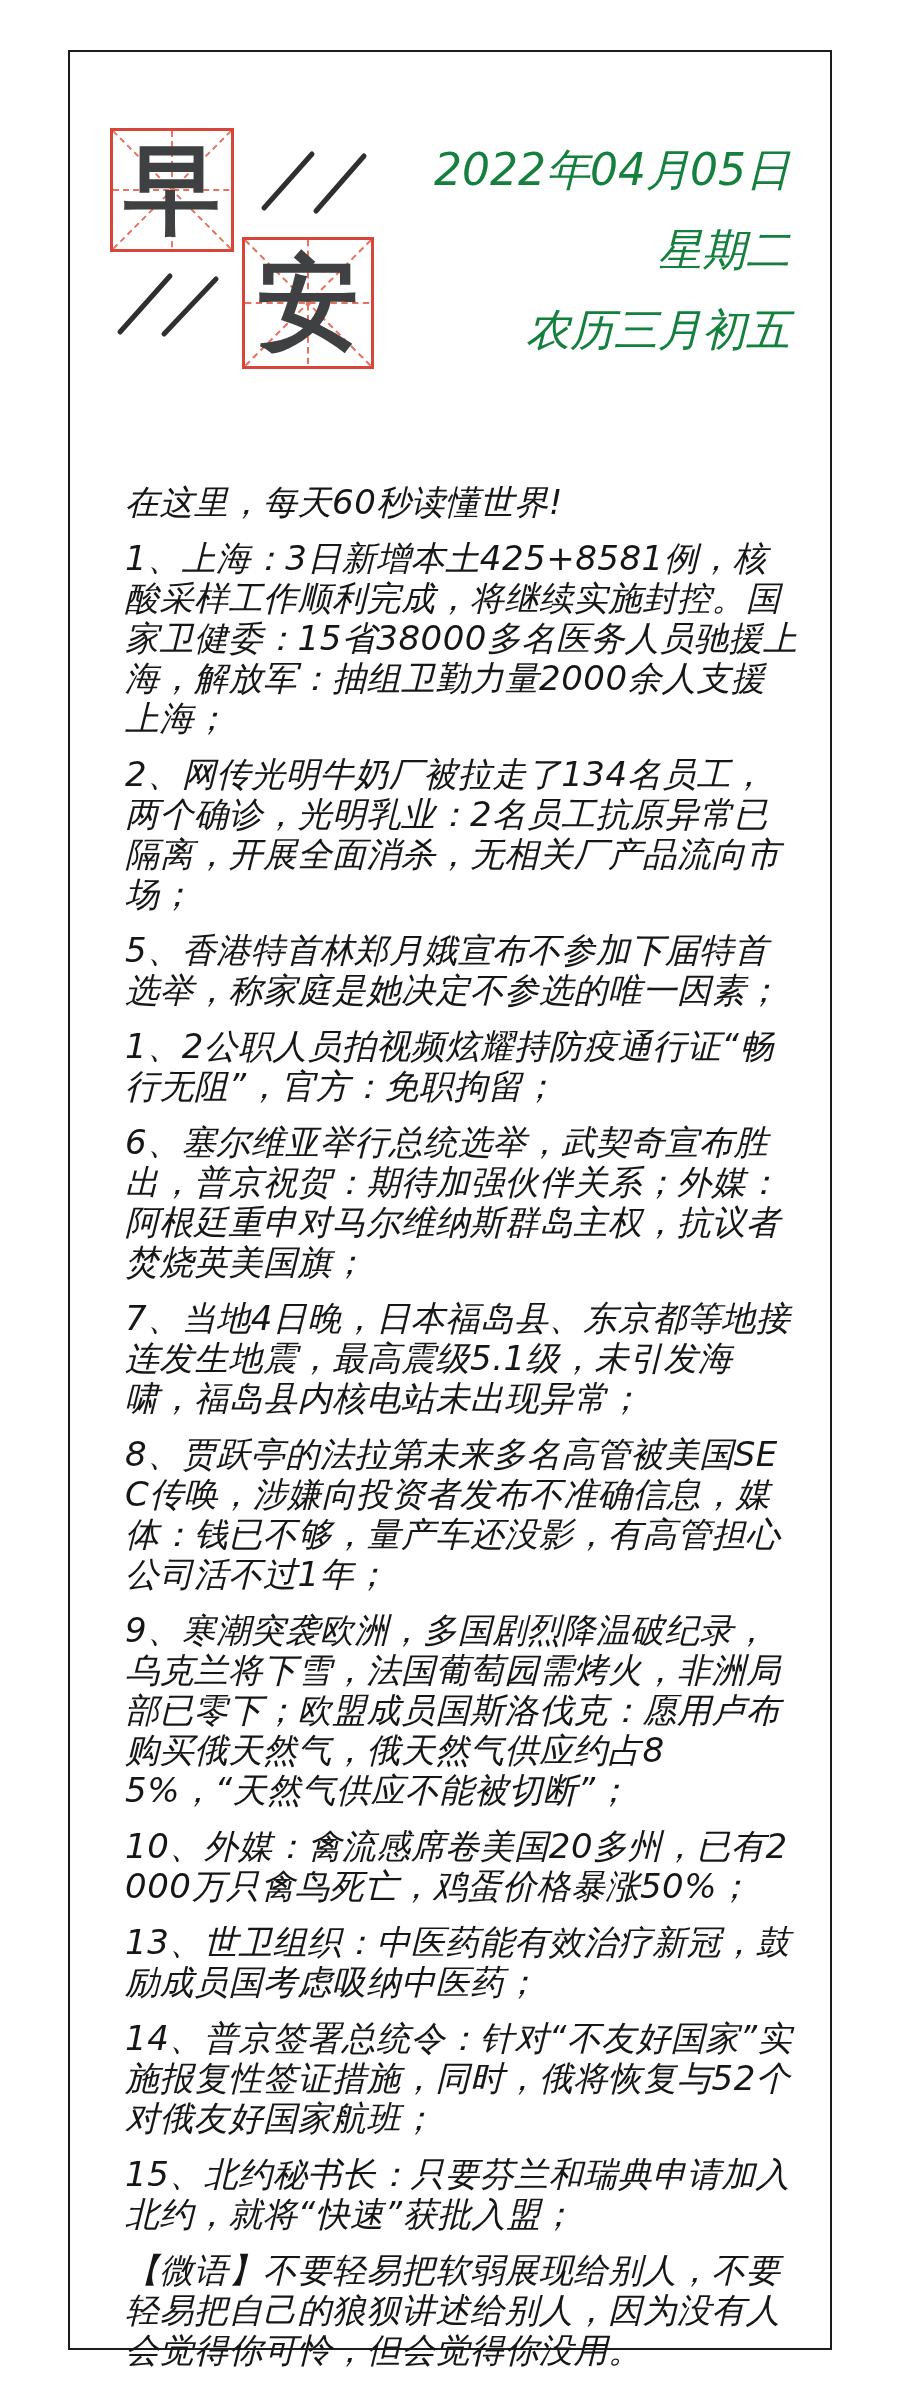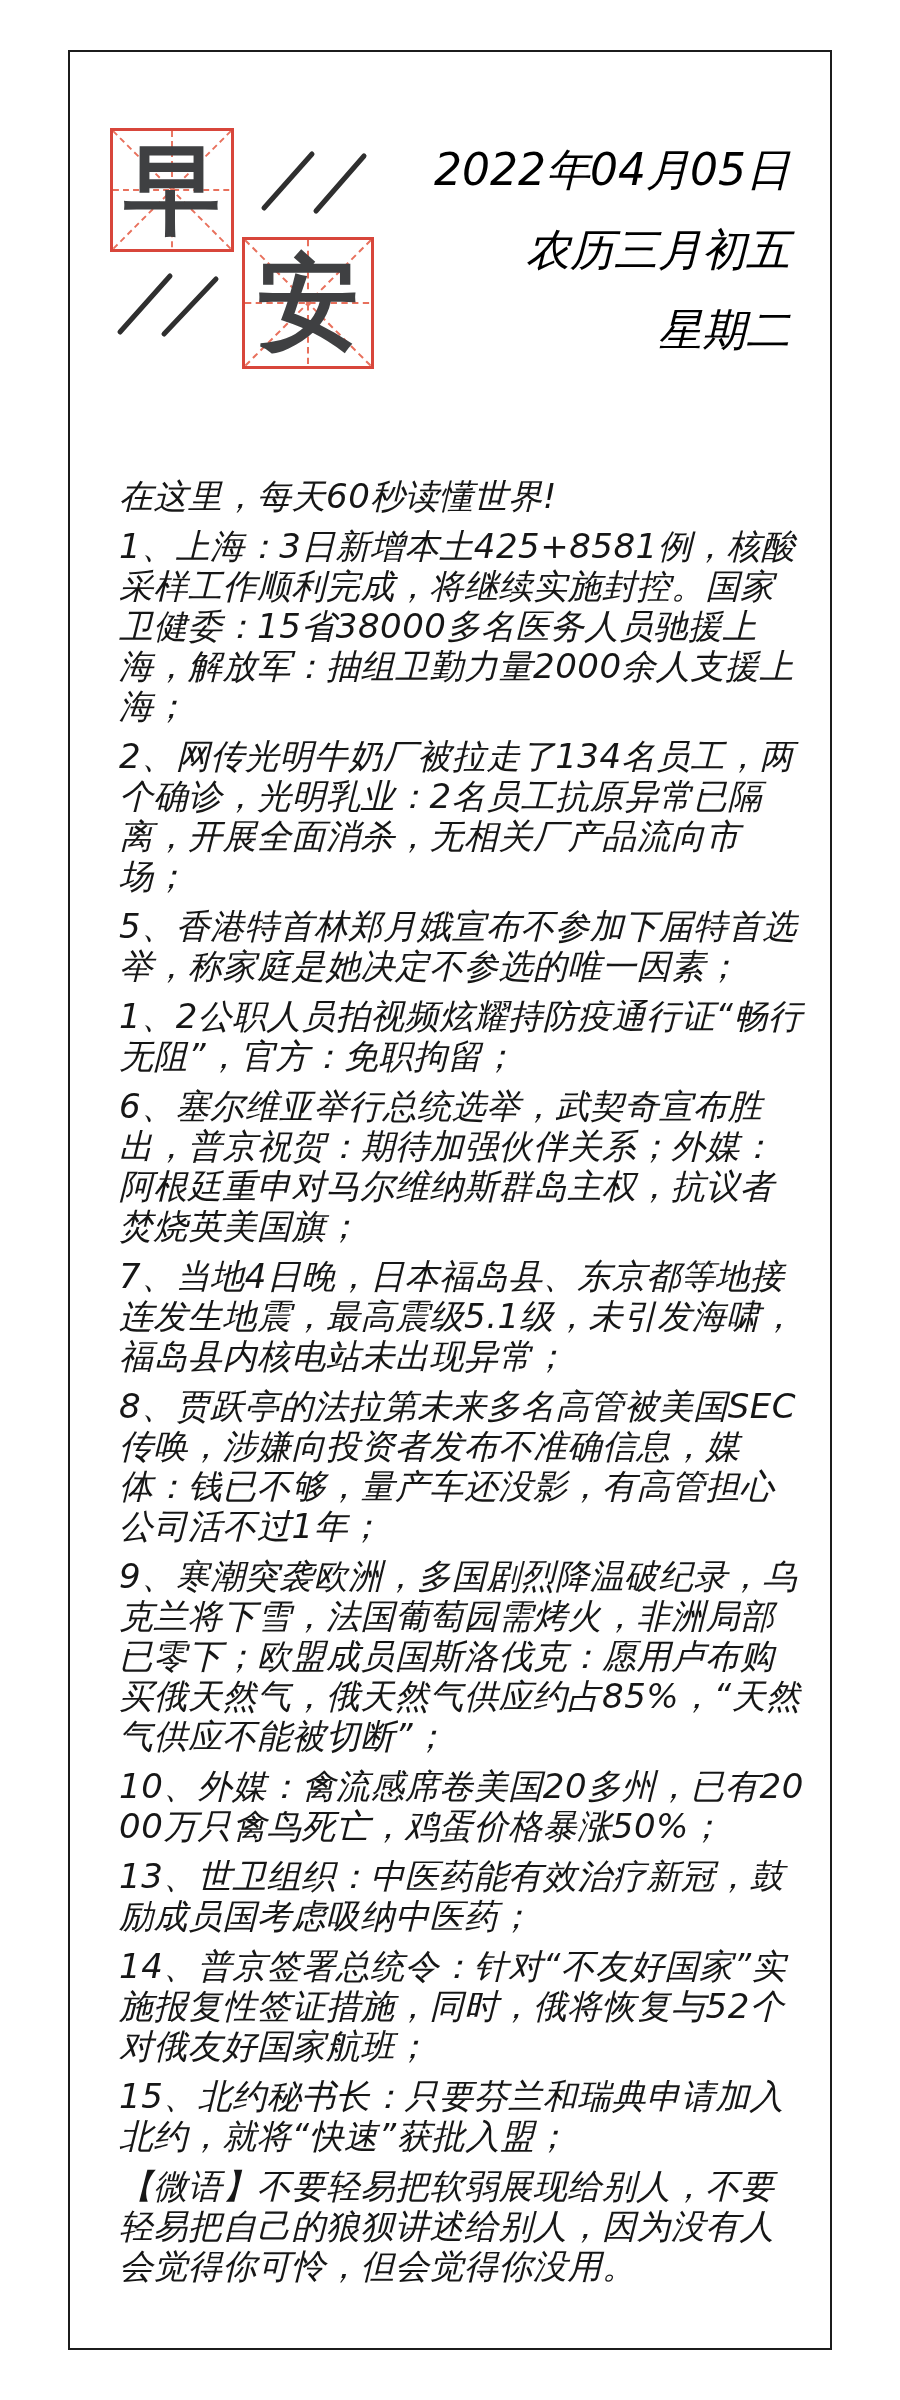--- a/index.html
+++ b/index.html
@@ -23,30 +23,30 @@
     font-family:"DejaVu Sans",sans-serif;
   }
   .box-zao{left:40px;top:76px;width:124px;height:124px;}
   .box-zao .char{font-size:96px;}
   .box-an{left:172px;top:185px;width:132px;height:132px;}
   .box-an .char{font-size:102px;}
   .slashes{position:absolute;}
   
   .date-block{
     position:absolute;right:40px;top:96px;text-align:right;
-    color:#000000;font-style:italic;margin-left:23px;
+    color:#15803d;font-style:italic;margin-left:23px;
   }
   .date-block .dline{font-size:44px;line-height:44px;margin-bottom:36px;white-space:nowrap;}
   
   .news-body{
     position:absolute;left:39px;top:414px;width:706px;
     color:#161616;font-style:italic;
   }
   .news-body p{
-    margin:10px;padding:0;font-size:34px;line-height:40px;
+    margin:16px;padding:0;font-size:34px;line-height:40px;
     letter-spacing:0.5px;word-break:break-all;
   }
 </style>
 </head>
 <body>
 
 <div class="page">
   <div class="frame">
 
     <div class="char-box box-zao">
@@ -82,22 +82,22 @@
 
     <svg class="slashes" style="left:46px;top:218px;" width="104" height="68">
       <g stroke="#2f2f2f" stroke-width="5" stroke-linecap="round">
         <line x1="4" y1="62" x2="54" y2="6"></line>
         <line x1="48" y1="64" x2="100" y2="9"></line>
       </g>
     </svg>
 
     <div class="date-block">
       <div class="dline">2022年04月05日</div>
+      <div class="dline">星期二</div>
       <div class="dline">农历三月初五</div>
-      <div class="dline">星期二</div>
     </div>
 
     <div class="news-body">
       <p>在这里，每天60秒读懂世界!</p>
       <p>1、上海：3日新增本土425+8581例，核酸采样工作顺利完成，将继续实施封控。国家卫健委：15省38000多名医务人员驰援上海，解放军：抽组卫勤力量2000余人支援上海；</p>
       <p>2、网传光明牛奶厂被拉走了134名员工，两个确诊，光明乳业：2名员工抗原异常已隔离，开展全面消杀，无相关厂产品流向市场；</p>
       <p>5、香港特首林郑月娥宣布不参加下届特首选举，称家庭是她决定不参选的唯一因素；</p>
       <p>1、2公职人员拍视频炫耀持防疫通行证“畅行无阻”，官方：免职拘留；</p>
       <p>6、塞尔维亚举行总统选举，武契奇宣布胜出，普京祝贺：期待加强伙伴关系；外媒：阿根廷重申对马尔维纳斯群岛主权，抗议者焚烧英美国旗；</p>
       <p>7、当地4日晚，日本福岛县、东京都等地接连发生地震，最高震级5.1级，未引发海啸，福岛县内核电站未出现异常；</p>

